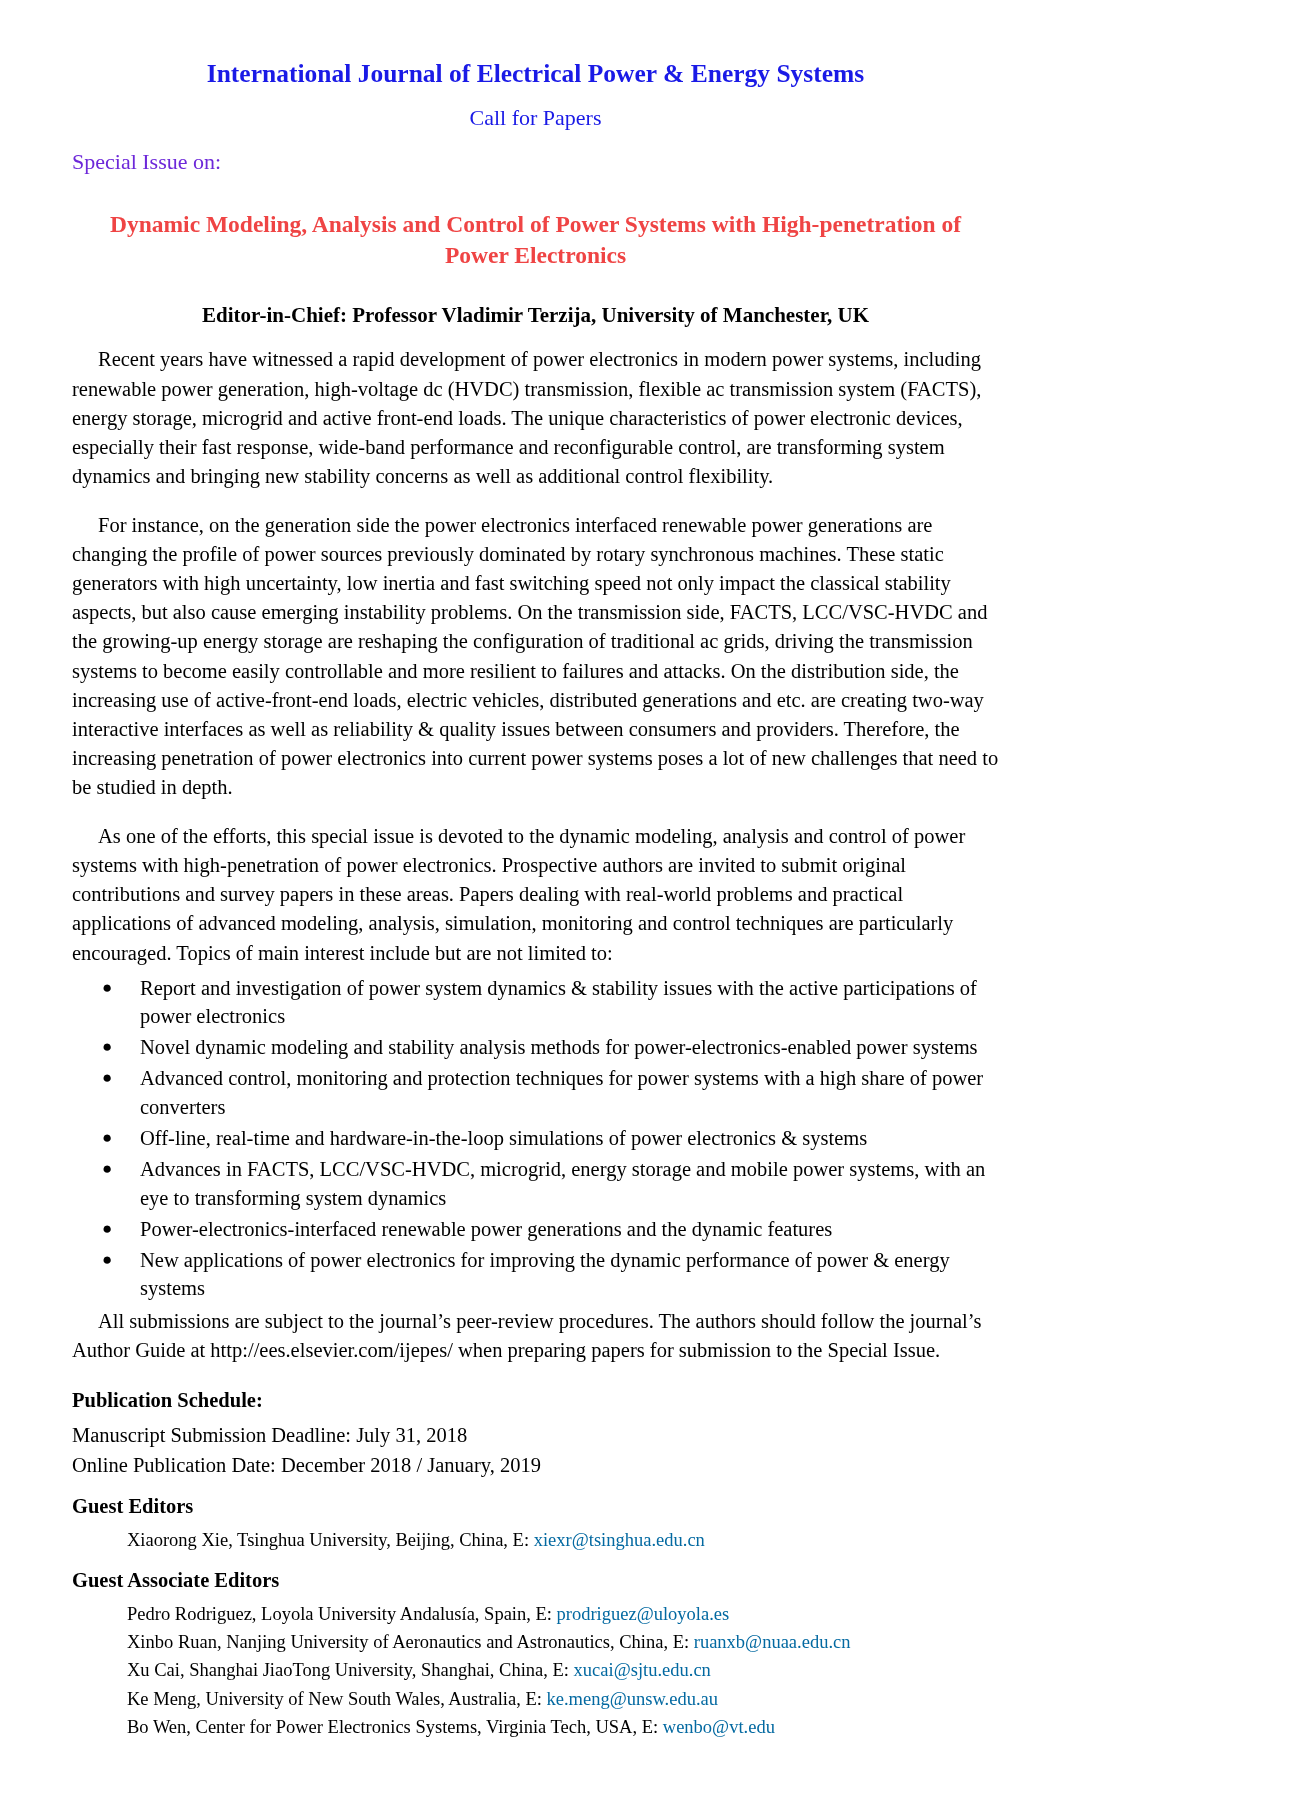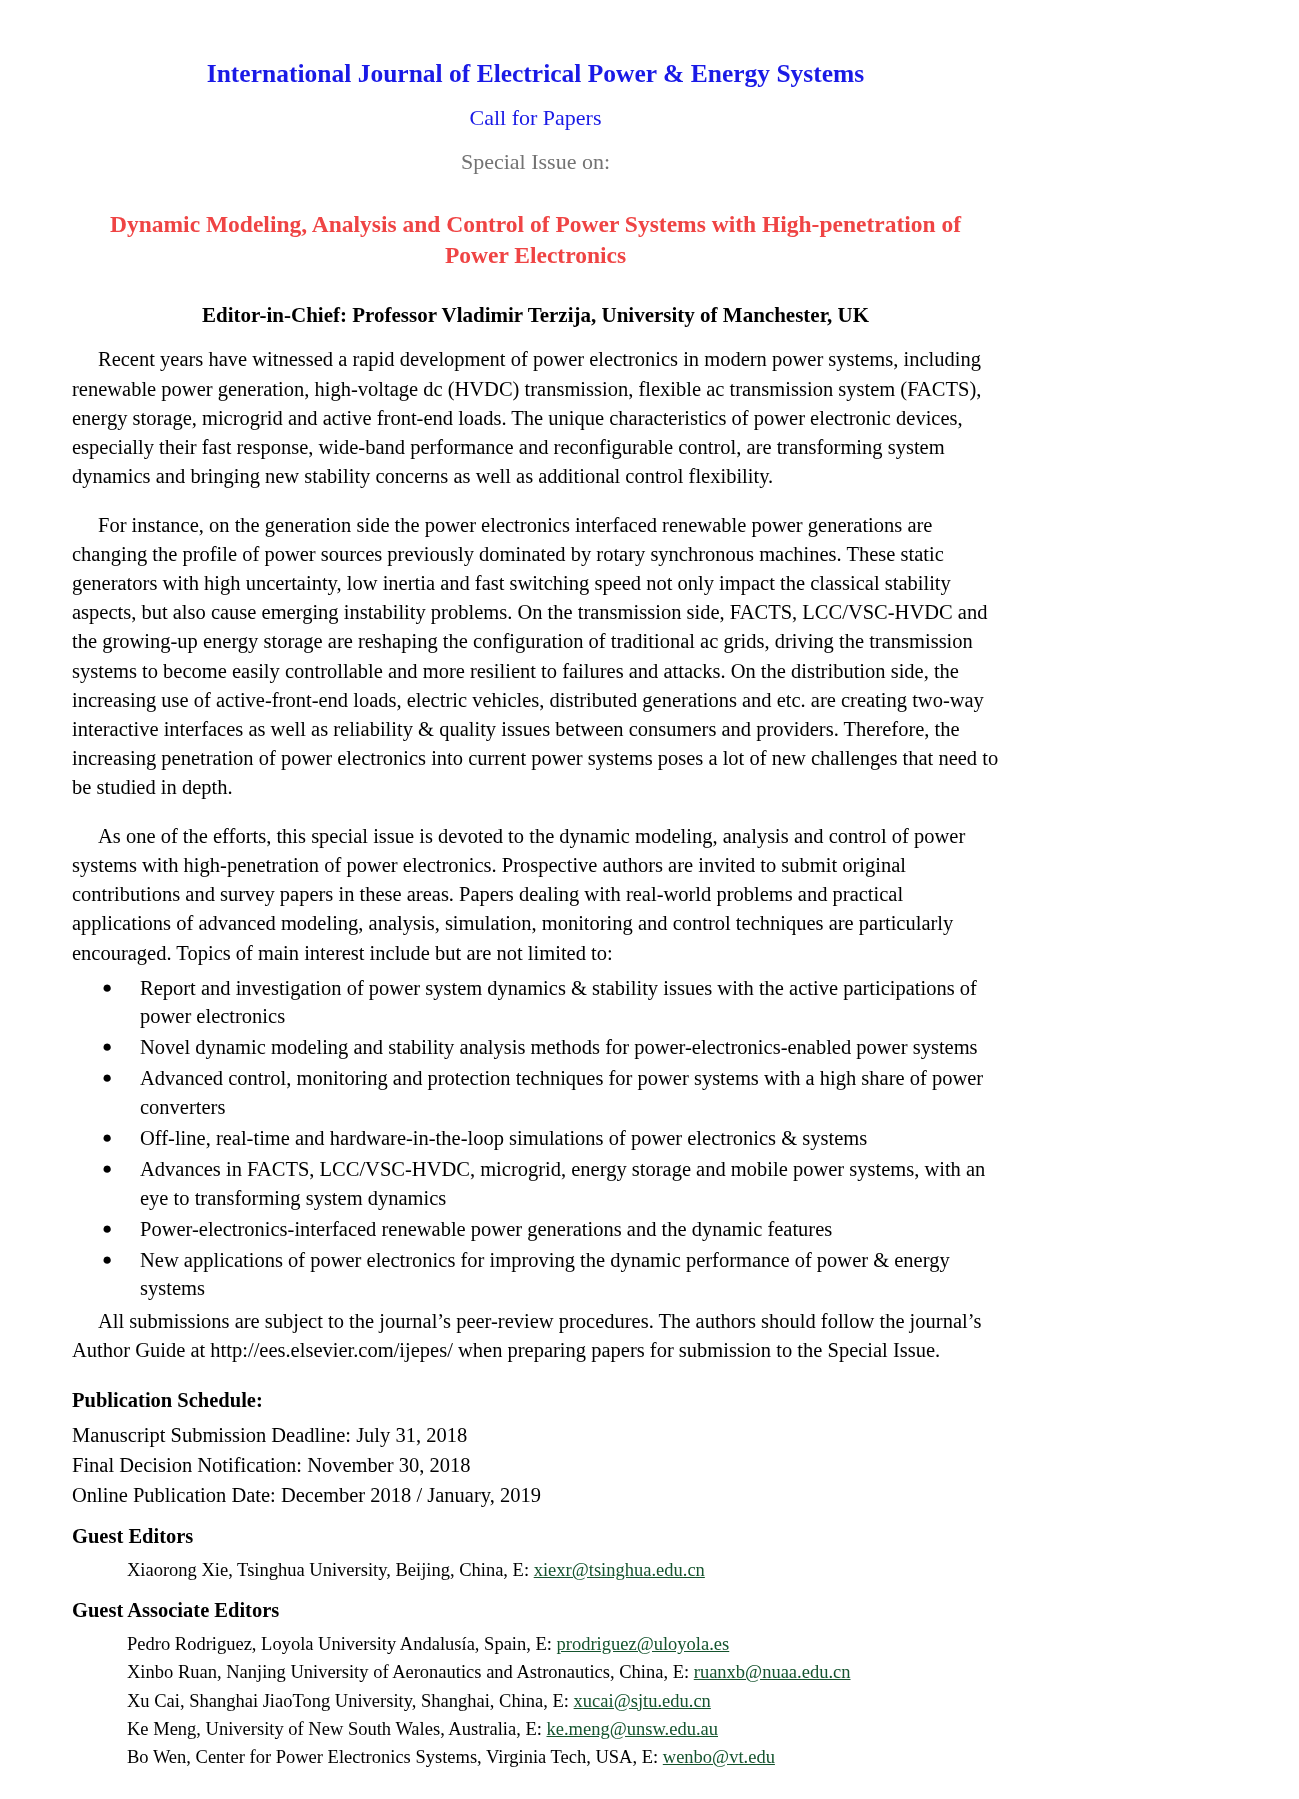--- a/index.html
+++ b/index.html
@@ -29,22 +29,21 @@
     margin: 10px 0 14px 0;
   }
   .cfp-line {
     text-align: center;
     color: #1a1ae6;
     font-size: 22px;
     line-height: 1.3;
     margin: 0 0 16px 0;
   }
   .special-on {
-    text-align: center;
-    color: #737373;
+    color: #6d28d9;
     font-size: 22px;
     line-height: 1.3;
     margin: 0 0 32px 0;
   }
   .si-title {
     text-align: center;
     color: #ef4444;
     font-weight: bold;
     font-size: 23.5px;
     line-height: 1.3;
@@ -105,22 +104,21 @@
     line-height: 1.38;
     margin: 0 0 2px 0;
   }
   .editor-line {
     font-size: 18.5px;
     line-height: 1.42;
     margin: 0 0 2px 0;
     padding-left: 55px;
   }
   .editor-line .email {
-    color: #14532d;
-    text-decoration: underline;
+    color: #0369a1;
   }
 </style>
 </head>
 <body>
 
 <div class="page">
 
   <div class="journal-title">International Journal of Electrical Power &amp; Energy Systems</div>
 
   <div class="cfp-line">Call for Papers</div>
@@ -144,21 +142,20 @@
     <li><span class="bullet">●</span><span>Off-line, real-time and hardware-in-the-loop simulations of power electronics &amp; systems</span></li>
     <li><span class="bullet">●</span><span>Advances in FACTS, LCC/VSC-HVDC, microgrid, energy storage and mobile power systems, with an eye to transforming system dynamics</span></li>
     <li><span class="bullet">●</span><span>Power-electronics-interfaced renewable power generations and the dynamic features</span></li>
     <li><span class="bullet">●</span><span>New applications of power electronics for improving the dynamic performance of power &amp; energy systems</span></li>
   </ul>
 
   <p class="after-list">All submissions are subject to the journal’s peer-review procedures. The authors should follow the journal’s Author Guide at http://ees.elsevier.com/ijepes/ when preparing papers for submission to the Special Issue.</p>
 
   <h3 class="section-head">Publication Schedule:</h3>
   <div class="sched-line">Manuscript Submission Deadline: July 31, 2018</div>
-  <div class="sched-line">Final Decision Notification: November 30, 2018</div>
   <div class="sched-line">Online Publication Date: December 2018 / January, 2019</div>
 
   <h3 class="section-head">Guest Editors</h3>
   <div class="editor-line"><span>Xiaorong Xie, Tsinghua University, Beijing, China, E: </span><span class="email">xiexr@tsinghua.edu.cn</span></div>
 
   <h3 class="section-head">Guest Associate Editors</h3>
   <div class="editor-line"><span>Pedro Rodriguez, Loyola University Andalusía, Spain, E: </span><span class="email">prodriguez@uloyola.es</span></div>
   <div class="editor-line"><span>Xinbo Ruan, Nanjing University of Aeronautics and Astronautics, China, E: </span><span class="email">ruanxb@nuaa.edu.cn</span></div>
   <div class="editor-line"><span>Xu Cai, Shanghai JiaoTong University, Shanghai, China, E: </span><span class="email">xucai@sjtu.edu.cn</span></div>
   <div class="editor-line"><span>Ke Meng, University of New South Wales, Australia, E: </span><span class="email">ke.meng@unsw.edu.au</span></div>

